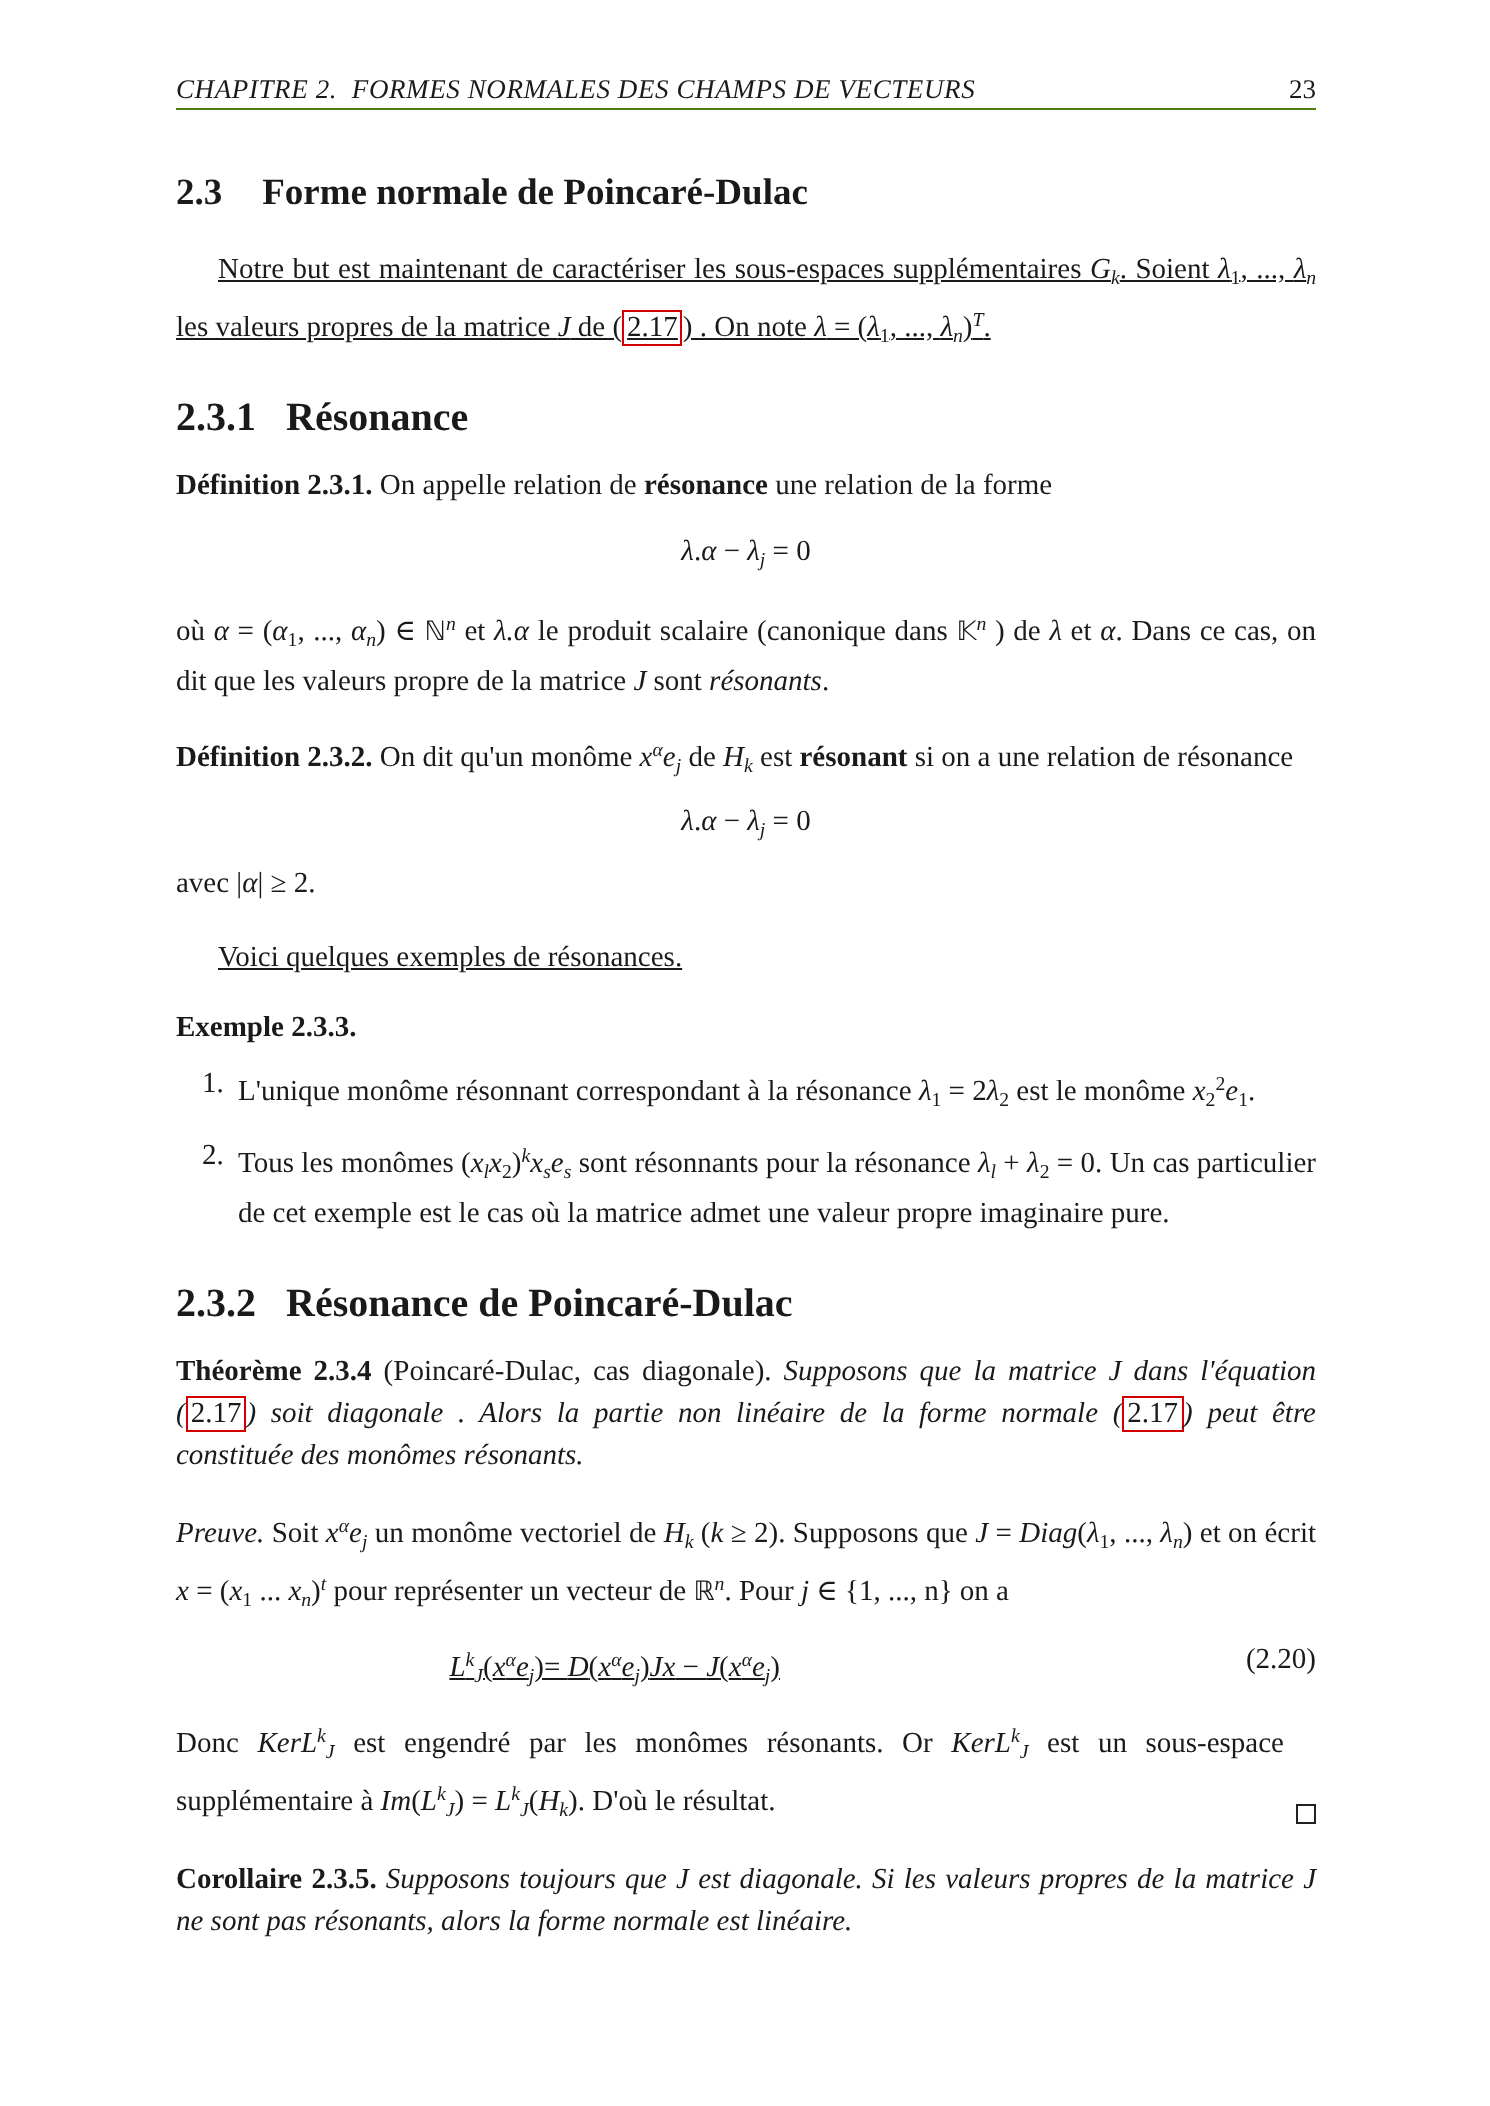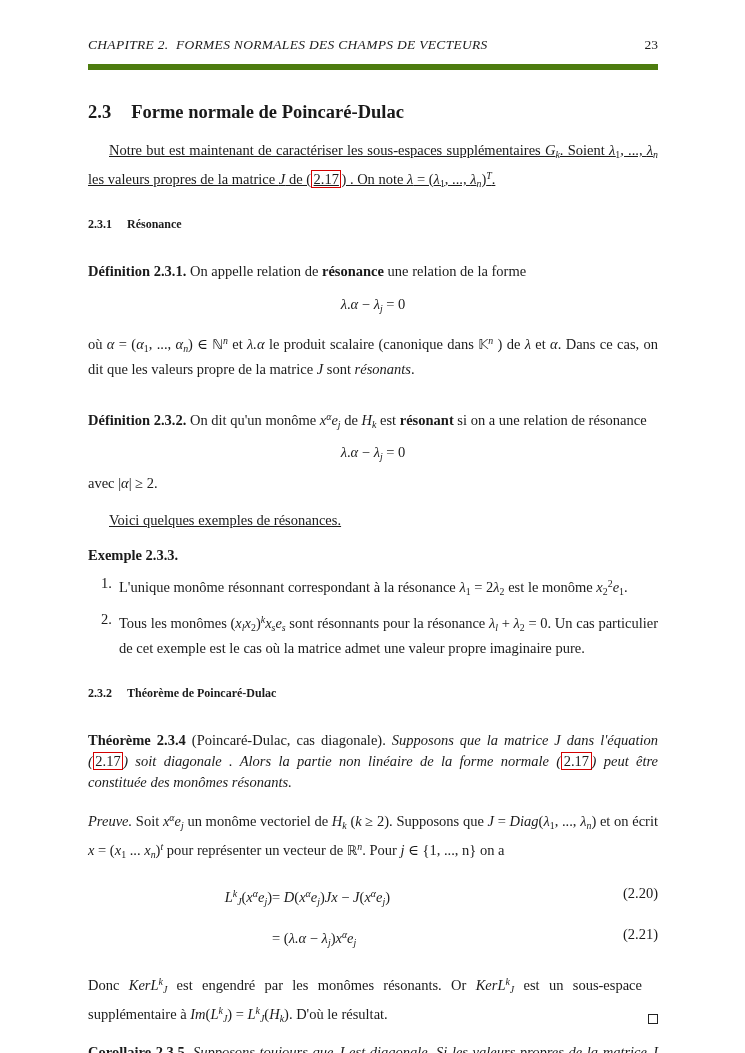--- a/index.html
+++ b/index.html
@@ -10,46 +10,46 @@
   }
   .page{
     box-sizing:border-box;width:745px;height:1053px;
     padding:36px 87px 0 88px;
     font-size:14.5px;line-height:21px;
   }
   
   .header{
     display:flex;justify-content:space-between;align-items:baseline;
     font-size:13.5px;line-height:17px;
-    border-bottom:6px solid #4d7c0f;padding-bottom:11px;
+    border-bottom:1px solid #4d7c0f;padding-bottom:1px;
   }
   .header .chap{font-style:italic;letter-spacing:.3px;}
   
   .sec-h{margin:30px 0 0 0;font-size:18.5px;line-height:24px;font-weight:700;}
   .sec-h .num{margin-right:20px;}
-  .sub-h{margin:20px 0 0 0;font-size:12px;line-height:21px;font-weight:700;}
+  .sub-h{margin:20px 0 0 0;font-size:20px;line-height:21px;font-weight:700;}
   .sub-h .num{margin-right:15px;}
   
   p{margin:0;text-align:justify;}
   .indent{text-indent:21px;text-decoration:underline;}
   .mt6{margin-top:6px;}.mt10{margin-top:10px;}
-  .mt13{margin-top:26px;}.mt14{margin-top:14px;}.mt16{margin-top:16px;}.mt24{margin-top:24px;}
+  .mt13{margin-top:13px;}.mt14{margin-top:14px;}.mt16{margin-top:16px;}.mt24{margin-top:24px;}
   
   .i{font-style:italic;}
   .b{font-weight:700;}
   .sub{font-size:68%;vertical-align:-0.3em;}
   .sup{font-size:68%;vertical-align:0.5em;}
   .ref{border:1px solid var(--ref,#d40000);padding:0 1.5px;}
   .bb{font-family:"DejaVu Sans",sans-serif;font-size:92%;}
   
   .formula{text-align:center;margin:12px 0 11px 0;}
   .formula.tight{margin:7px 0 7px 0;}
   
   .eqblock{margin:12px 0 12px 0;}
-  .eqrow{display:flex;position:relative;line-height:33px;}
+  .eqrow{display:flex;position:relative;line-height:15px;text-decoration:underline;}
   .eq-lhs{flex:0 0 184px;text-align:right;white-space:nowrap;}
   .eq-rhs{flex:1;text-align:left;white-space:nowrap;}
   .eq-label{position:absolute;right:0;top:0;}
   
   .li{display:flex;margin-top:7px;}
   .li-num{flex:0 0 18px;margin-left:13px;}
   .li-body{flex:1;text-align:justify;}
   
   .proof-end{position:relative;padding-right:16px;}
   .qed{
@@ -97,38 +97,33 @@
     <span class="li-num">1.</span>
     <div class="li-body"><span>L'unique monôme résonnant correspondant à la résonance </span><span class="i">λ</span><span class="sub">1</span><span> = 2</span><span class="i">λ</span><span class="sub">2</span><span> est le monôme </span><span class="i">x</span><span class="sub">2</span><span class="sup">2</span><span class="i">e</span><span class="sub">1</span><span>.</span></div>
   </div>
 
   <div class="li">
     <span class="li-num">2.</span>
     <div class="li-body"><span>Tous les monômes (</span><span class="i">x</span><span class="sub i">l</span><span class="i">x</span><span class="sub">2</span><span>)</span><span class="sup i">k</span><span class="i">x</span><span class="sub i">s</span><span class="i">e</span><span class="sub i">s</span><span> sont résonnants pour la résonance </span><span class="i">λ</span><span class="sub i">l</span><span> + </span><span class="i">λ</span><span class="sub">2</span><span> = 0. Un cas particulier de cet exemple est le cas où la matrice admet une valeur propre imaginaire pure.</span></div>
   </div>
 
   <h2 class="sub-h mt24">
-    <span class="num">2.3.2</span><span>Théorème de Poincaré-Dulac</span>
+    <span class="num">2.3.2</span><span>Résonance de Poincaré-Dulac</span>
   </h2>
 
 
   <p class="mt13"><span class="b">Théorème 2.3.4</span><span> (Poincaré-Dulac, cas diagonale).</span><span class="i"> Supposons que la matrice J dans l'équation (</span><span class="ref">2.17</span><span class="i">) soit diagonale . Alors la partie non linéaire de la forme normale (</span><span class="ref">2.17</span><span class="i">) peut être constituée des monômes résonants.</span></p>
 
   <p class="mt14"><span class="i">Preuve.</span><span> Soit </span><span class="i">x</span><span class="sup i">α</span><span class="i">e</span><span class="sub i">j</span><span> un monôme vectoriel de </span><span class="i">H</span><span class="sub i">k</span><span> (</span><span class="i">k</span><span> ≥ 2). Supposons que </span><span class="i">J</span><span> = </span><span class="i">Diag</span><span>(</span><span class="i">λ</span><span class="sub">1</span><span>, ..., </span><span class="i">λ</span><span class="sub i">n</span><span>) et on écrit </span><span class="i">x</span><span> = (</span><span class="i">x</span><span class="sub">1</span><span> ... </span><span class="i">x</span><span class="sub i">n</span><span>)</span><span class="sup i">t</span><span> pour représenter un vecteur de </span><span class="bb">ℝ</span><span class="sup i">n</span><span>. Pour </span><span class="i">j</span><span> ∈ {1, ..., n} on a</span></p>
 
   <div class="eqblock">
     <div class="eqrow">
       <span class="eq-lhs"><span class="i">L</span><span class="sup i">k</span><span class="sub i">J</span><span>(</span><span class="i">x</span><span class="sup i">α</span><span class="i">e</span><span class="sub i">j</span><span>)</span></span>
       <span class="eq-rhs"><span> = </span><span class="i">D</span><span>(</span><span class="i">x</span><span class="sup i">α</span><span class="i">e</span><span class="sub i">j</span><span>)</span><span class="i">Jx</span><span> − </span><span class="i">J</span><span>(</span><span class="i">x</span><span class="sup i">α</span><span class="i">e</span><span class="sub i">j</span><span>)</span></span>
       <span class="eq-label">(2.20)</span>
     </div>
-    <div class="eqrow">
-      <span class="eq-lhs"></span>
-      <span class="eq-rhs"><span> = (</span><span class="i">λ.α</span><span> − </span><span class="i">λ</span><span class="sub i">j</span><span>)</span><span class="i">x</span><span class="sup i">α</span><span class="i">e</span><span class="sub i">j</span></span>
-      <span class="eq-label">(2.21)</span>
-    </div>
   </div>
 
   <p class="proof-end mt10"><span class="qed"></span><span>Donc </span><span class="i">KerL</span><span class="sup i">k</span><span class="sub i">J</span><span> est engendré par les monômes résonants. Or </span><span class="i">KerL</span><span class="sup i">k</span><span class="sub i">J</span><span> est un sous-espace supplémentaire à </span><span class="i">Im</span><span>(</span><span class="i">L</span><span class="sup i">k</span><span class="sub i">J</span><span>) = </span><span class="i">L</span><span class="sup i">k</span><span class="sub i">J</span><span>(</span><span class="i">H</span><span class="sub i">k</span><span>). D'où le résultat.</span></p>
 
   <p class="mt14"><span class="b">Corollaire 2.3.5.</span><span class="i"> Supposons toujours que J est diagonale. Si les valeurs propres de la matrice J ne sont pas résonants, alors la forme normale est linéaire.</span></p>
 
 </div>
 
 </body></html>

